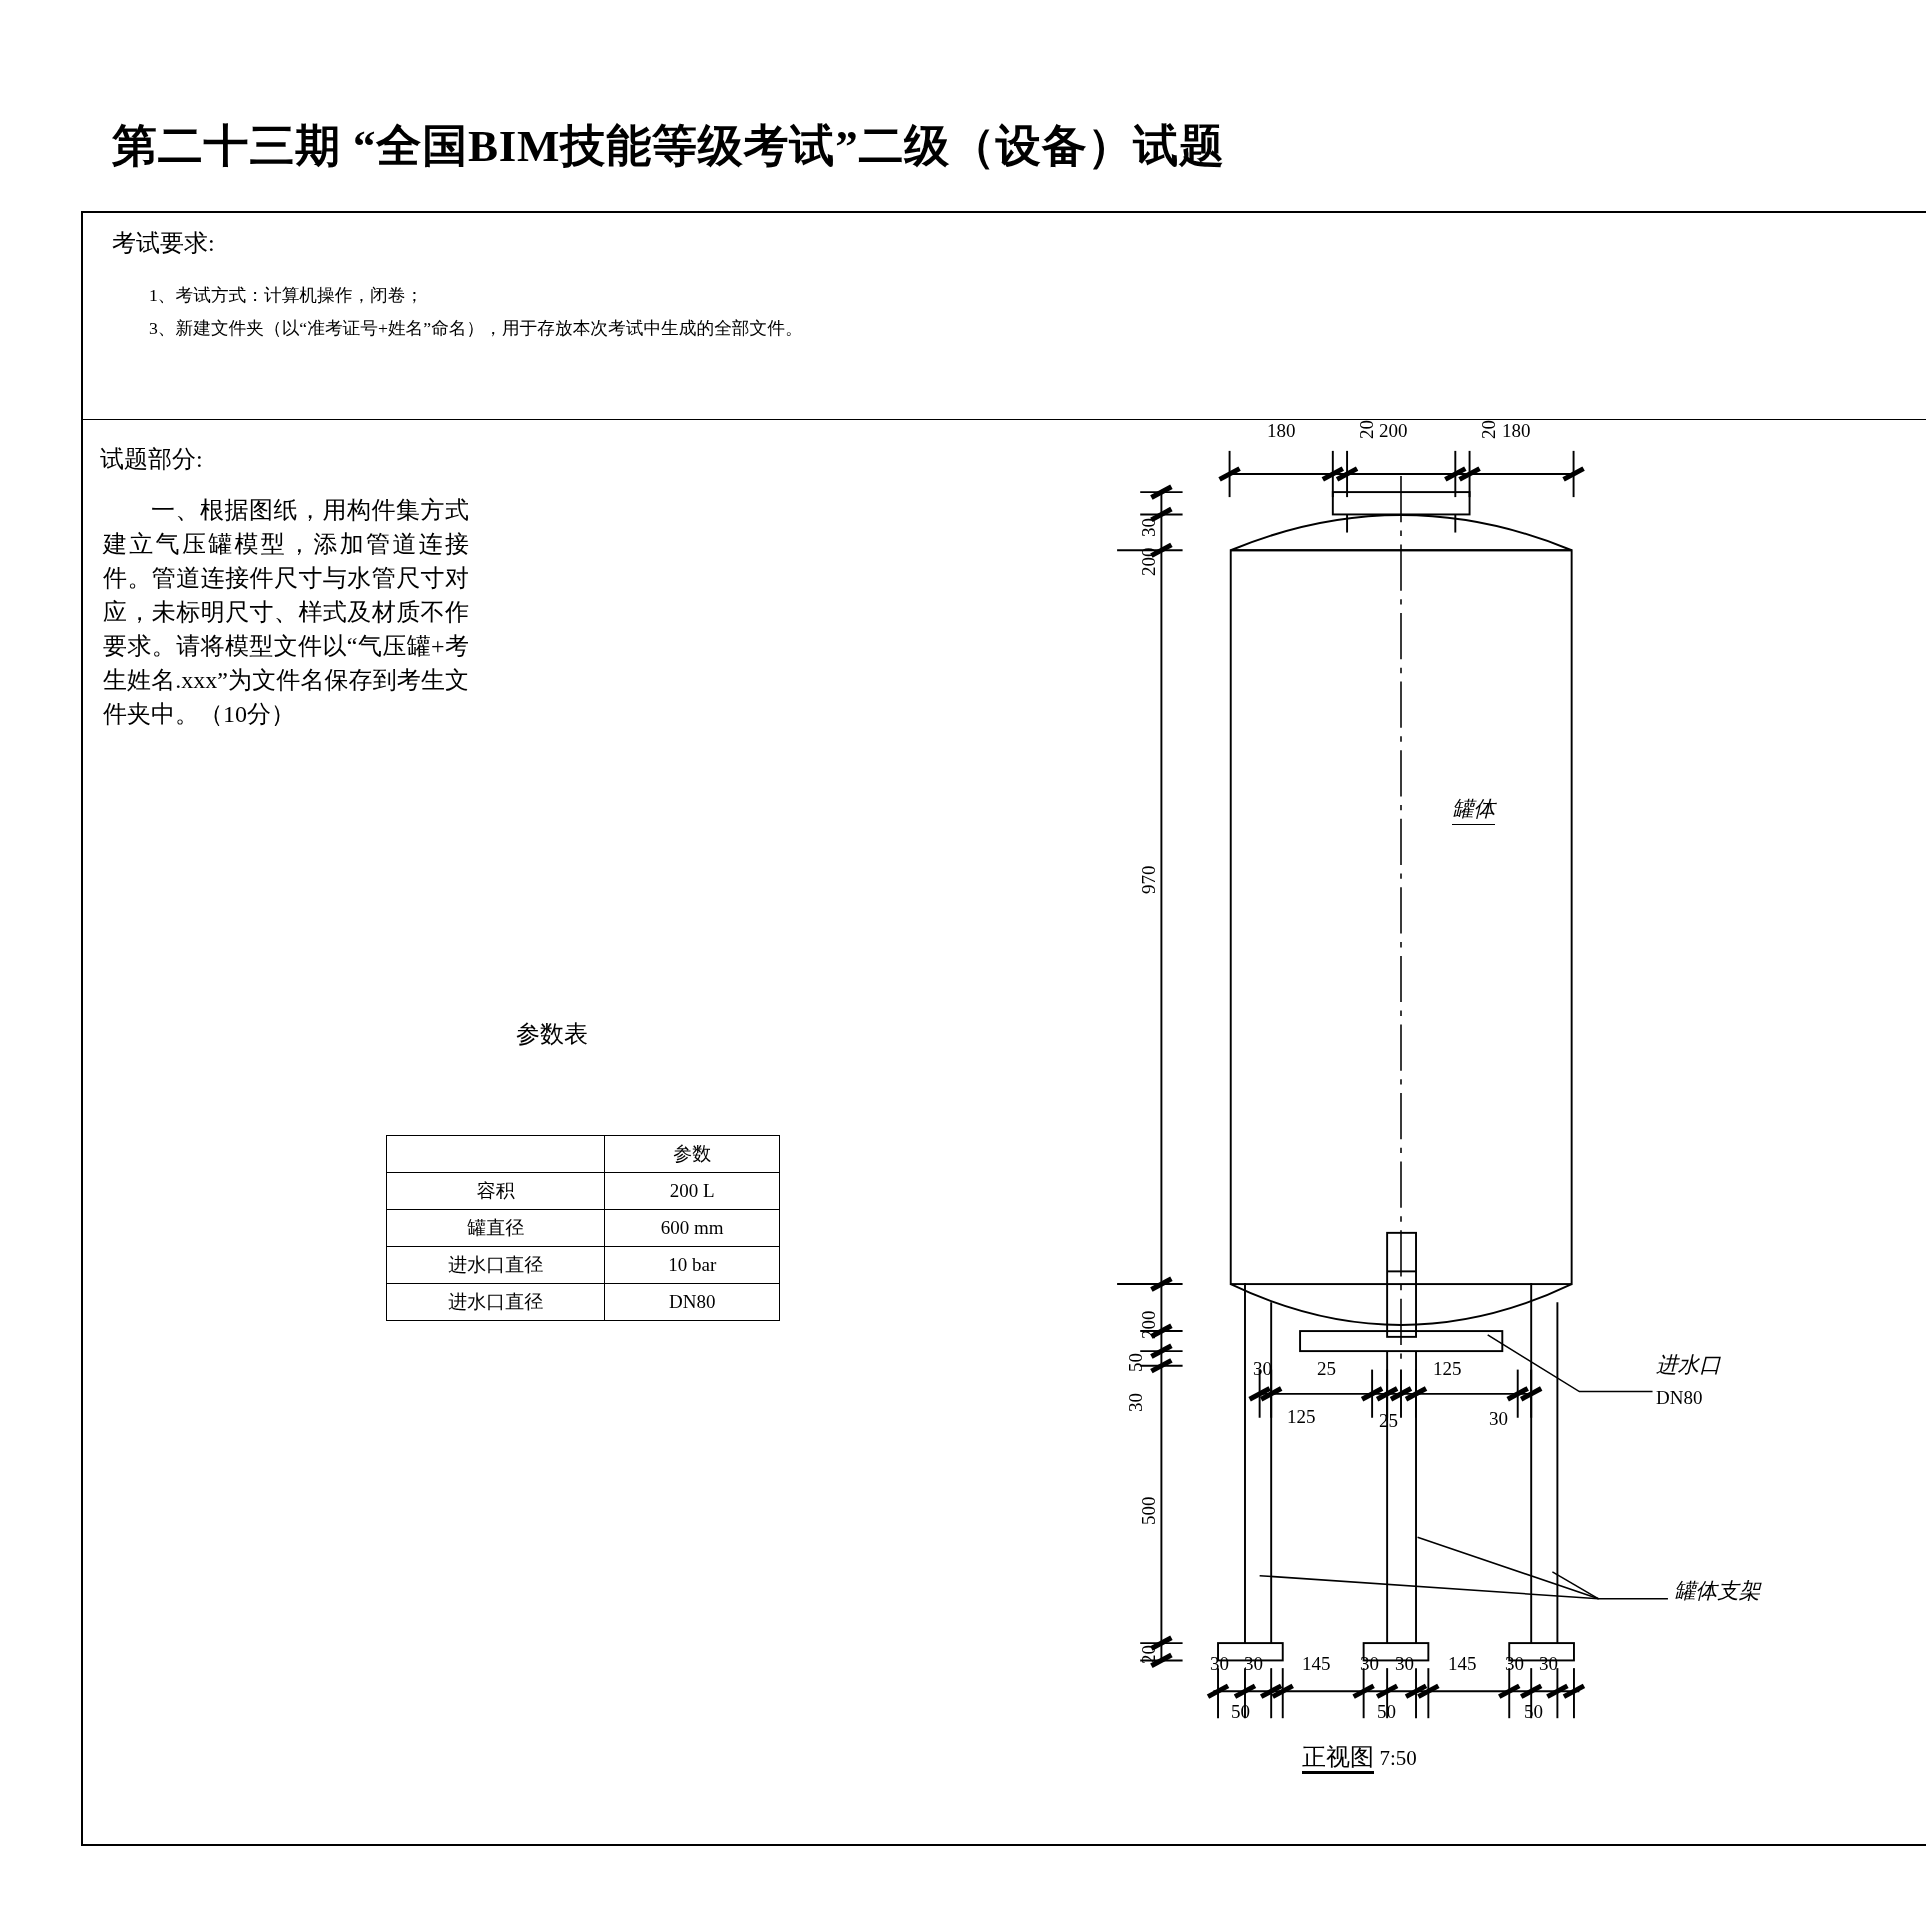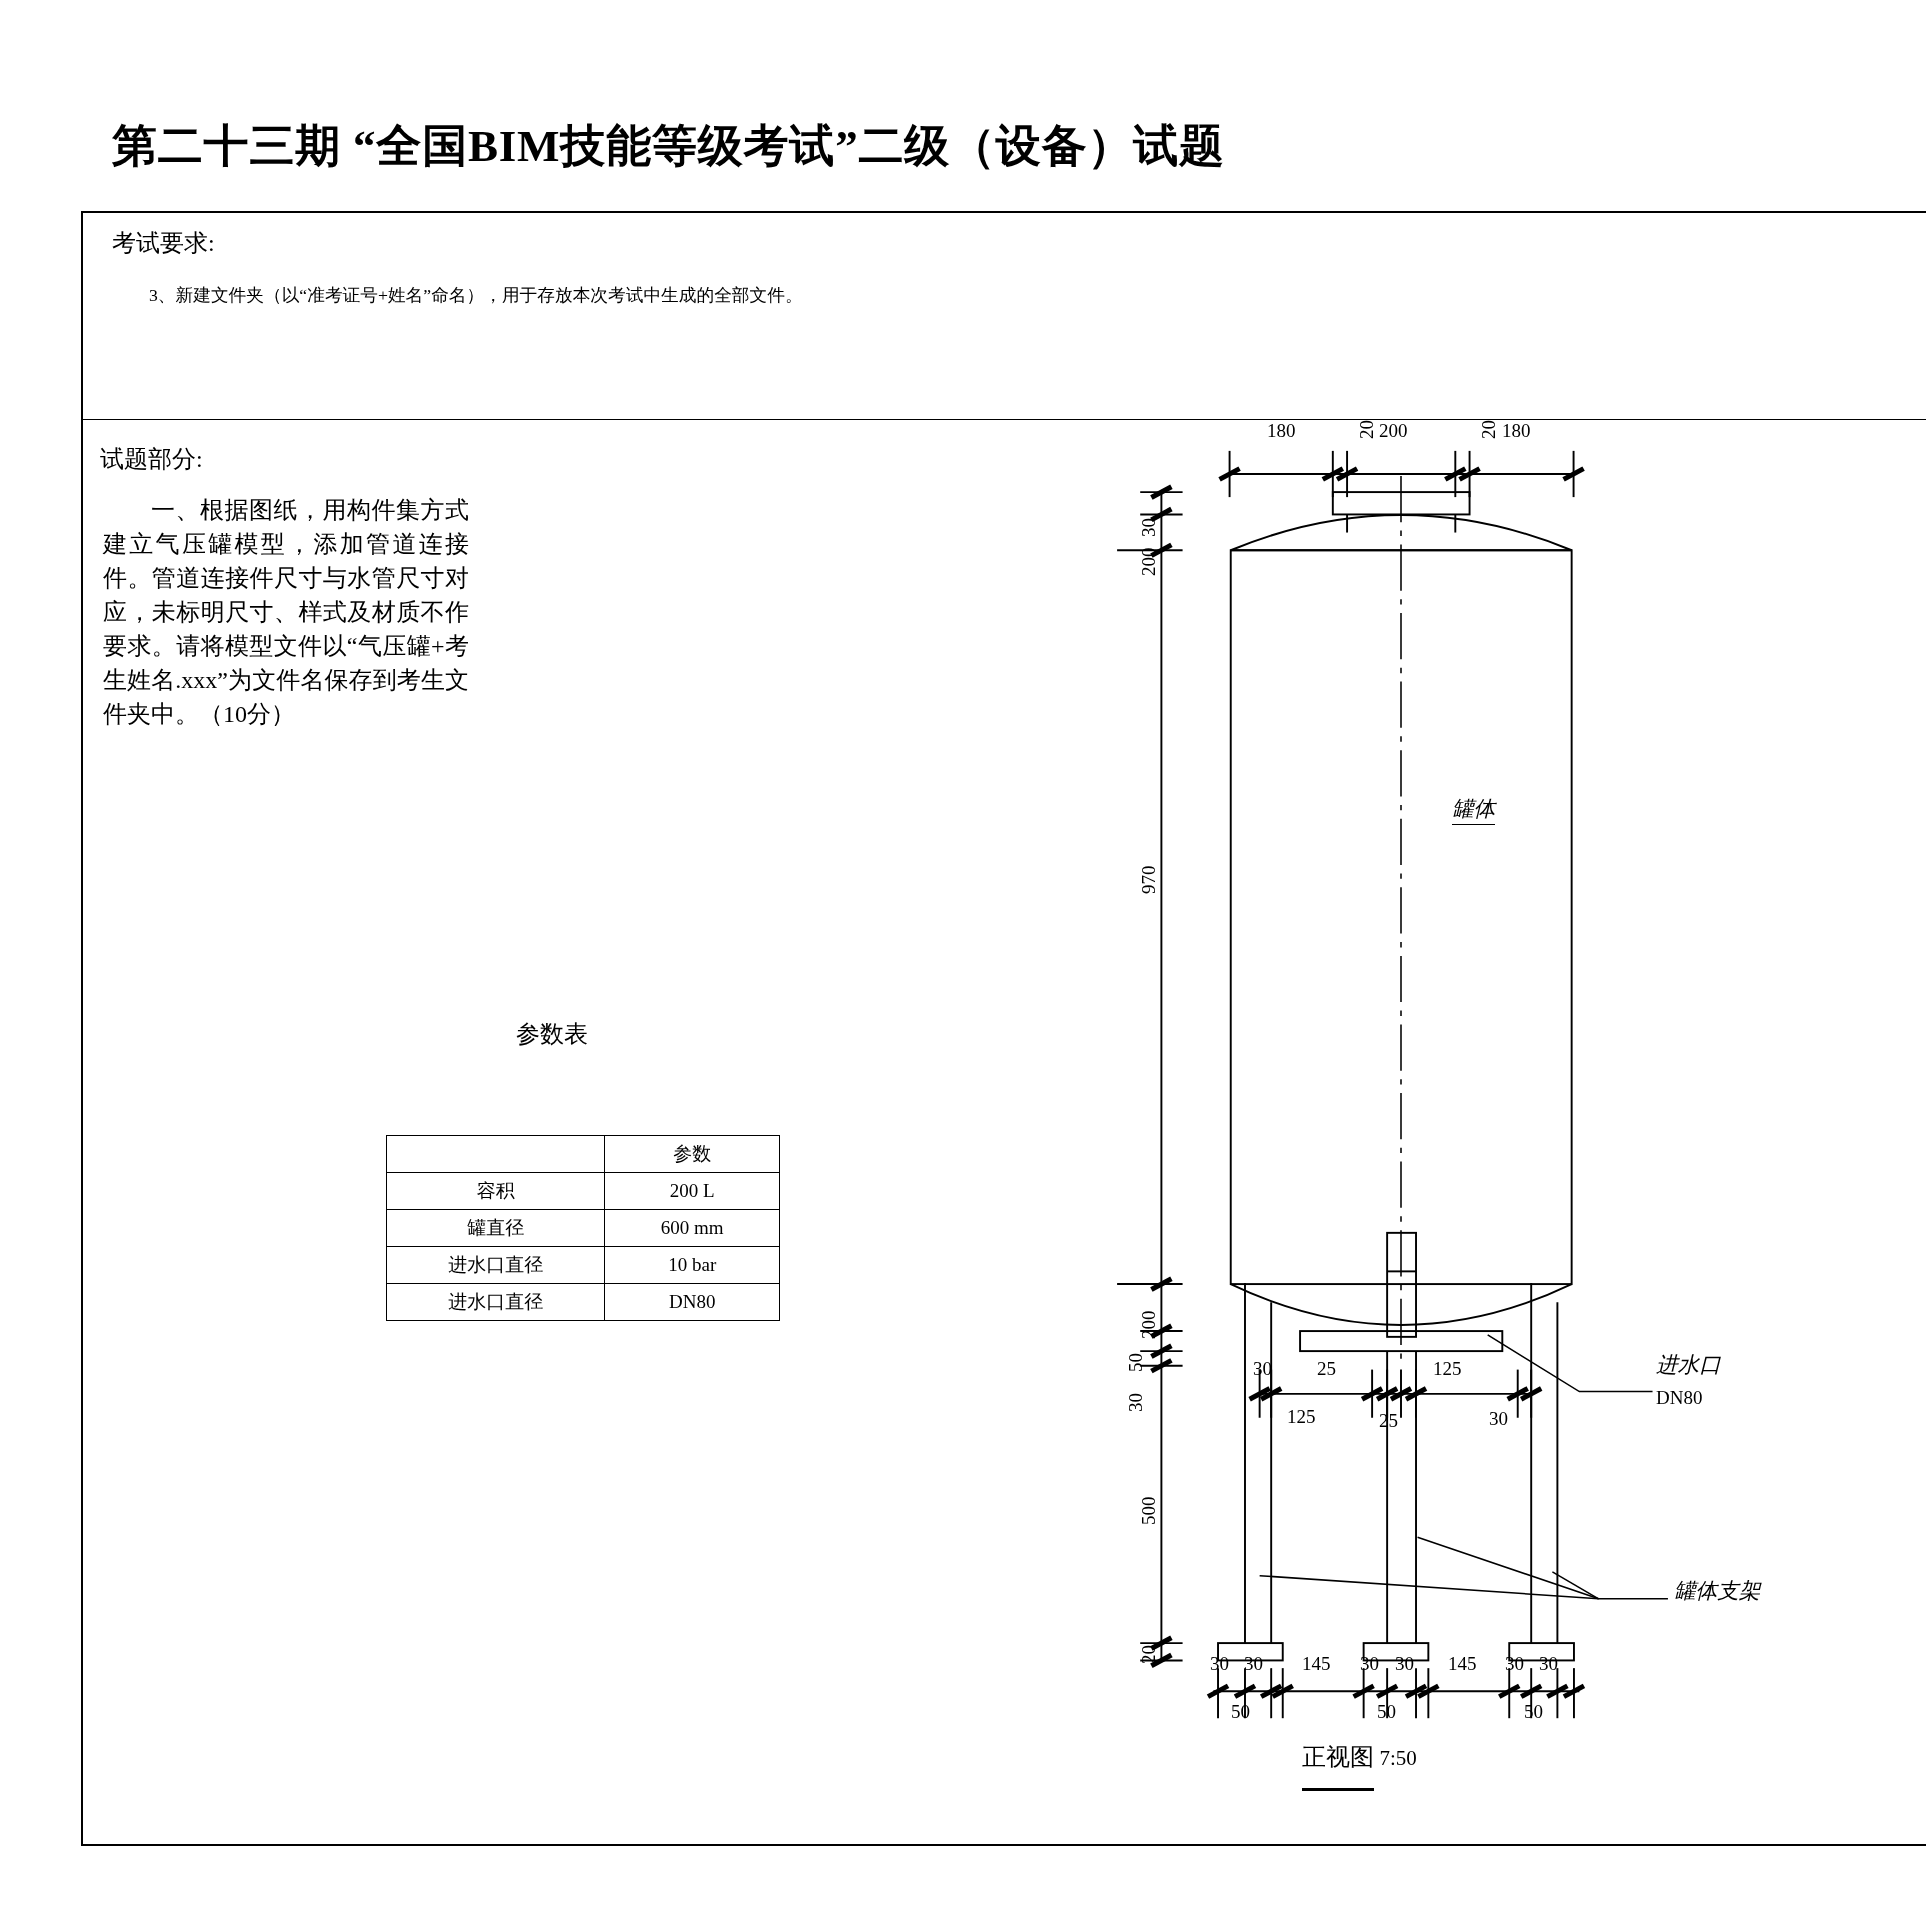--- a/index.html
+++ b/index.html
@@ -124,21 +124,21 @@
   }
 
   
   .view-title {
     position: absolute;
     font-size: 24px;
     white-space: nowrap;
   }
   .view-title .vt-name {
     border-bottom: 3.5px solid #000;
-    padding-bottom: 18px;
+    padding-bottom: 1px;
     font-family: Liberation Serif, serif;
   }
   .view-title .vt-scale { font-size: 21px; padding-left: 5.4px; }
 
   #front-view-title { left: 1302px; top: 1741px; }
 
   
   .dim {
     position: absolute;
     font-size: 19px;
@@ -160,20 +160,21 @@
 </head>
 <body>
 
 <div id="header-title">第二十三期 “全国BIM技能等级考试”二级（设备）试题</div>
 
 <div id="sheet-frame"></div>
 <div id="requirements-divider"></div>
 
 <div id="requirements-block">
   <div id="requirements-heading">考试要求:</div>
+  <div class="req-item">1、考试方式：计算机操作，闭卷；</div>
   <div class="req-item">3、新建文件夹（以“准考证号+姓名”命名），用于存放本次考试中生成的全部文件。</div>
 </div>
 
 <div id="question-heading">试题部分:</div>
 <div id="question-body">一、根据图纸，用构件集方式建立气压罐模型，添加管道连接件。管道连接件尺寸与水管尺寸对应，未标明尺寸、样式及材质不作要求。请将模型文件以“气压罐+考生姓名.xxx”为文件名保存到考生文件夹中。（10分）</div>
 
 <div id="param-title">参数表</div>
 <table id="param-table">
   <tbody>
       <tr>

